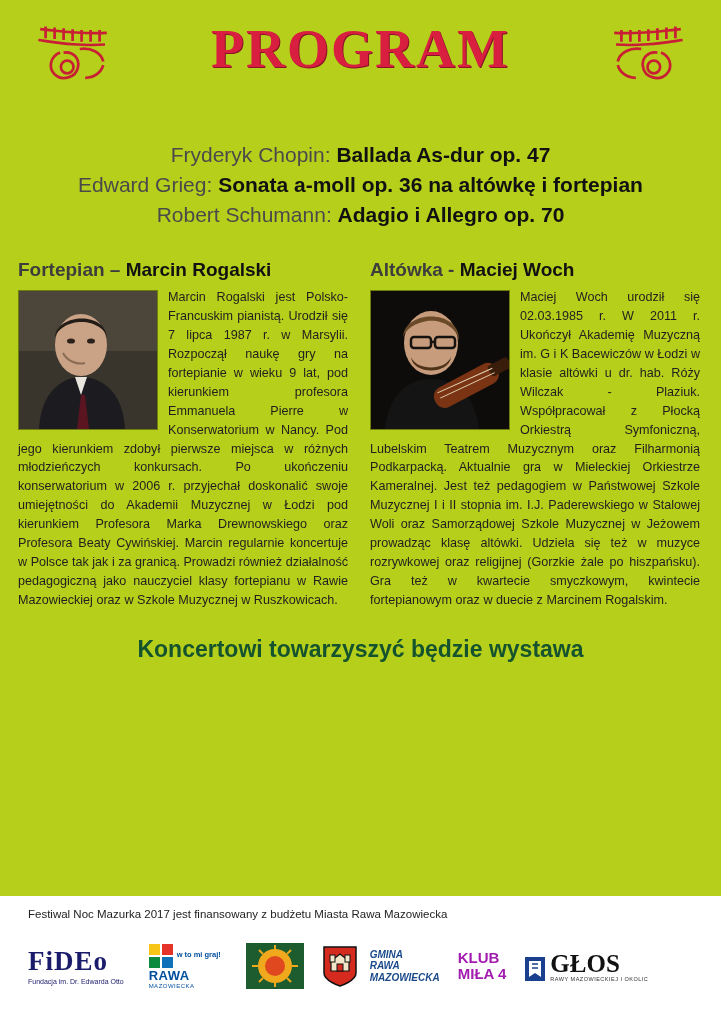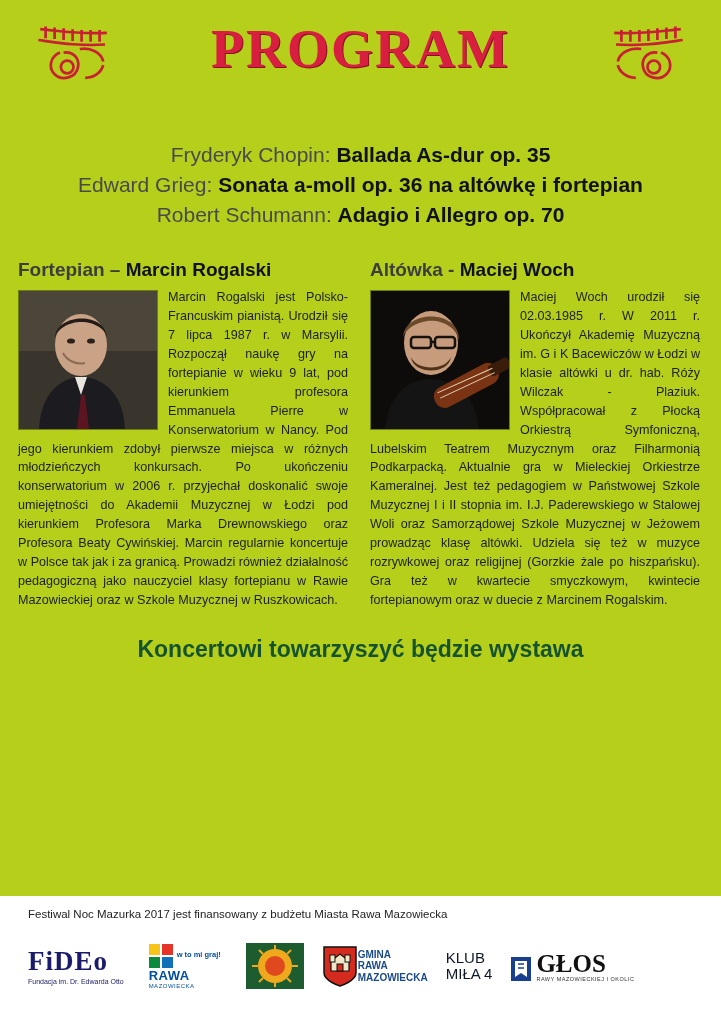--- a/index.html
+++ b/index.html
@@ -128,23 +128,23 @@
 
   .logo-rawa { width:86px; }
   .rawa-top { display:flex; align-items:center; gap:4px; }
   .rawa-squares { display:grid; grid-template-columns:11px 11px; grid-template-rows:11px 11px; gap:2px; }
   .sq { width:11px; height:11px; }
   .rawa-txt { font-size:7.5px; color:#004f9e; font-weight:bold; line-height:1.1; }
   .rawa-name { font-size:13px; font-weight:bold; color:#004f9e; letter-spacing:0.5px; }
   .rawa-sub { font-size:6px; color:#004f9e; letter-spacing:0.5px; }
 
   .logo-sun { width:58px; height:46px; }
-  .logo-gmina { display:flex; align-items:center; gap:0; }
+  .logo-gmina { display:flex; align-items:center; gap:12px;font-style:italic; }
   .gmina-txt { font-size:10px; font-weight:bold; color:#1b4a8a; line-height:1.15; }
-  .logo-klub { font-size:15px; font-weight:normal; color:#0f172a; line-height:1.1;align-items:center; }
+  .logo-klub { font-size:15px; font-weight:bold; color:#a21caf; line-height:1.1;align-items:center; }
   .logo-glos { display:flex; align-items:flex-end; gap:4px; }
   .glos-word { font-family:"Liberation Serif", serif; font-size:25px; font-weight:bold; color:#111; line-height:1; }
   .glos-sub { font-size:5.5px; color:#333; letter-spacing:0.5px; }
 </style>
 </head>
 <body>
 
 <div class="page">
 
   <div class="header">
@@ -175,21 +175,21 @@
           <path d="M52 30 C64 28 76 34 78 44"></path>
           <path d="M58 62 C68 62 76 56 78 48"></path>
         </g>
       </svg>
     </div>
   </div>
 
   <div class="program-list">
     <div class="prog-line">
       <span class="composer">Fryderyk Chopin:</span>
-      <span class="work">Ballada As-dur op. 35</span>
+      <span class="work">Ballada As-dur op. 47</span>
     </div>
     <div class="prog-line">
       <span class="composer">Edward Grieg:</span>
       <span class="work">Sonata a-moll op. 36 na altówkę i fortepian</span>
     </div>
     <div class="prog-line">
       <span class="composer">Robert Schumann:</span>
       <span class="work">Adagio i Allegro op. 70</span>
     </div>
   </div>

